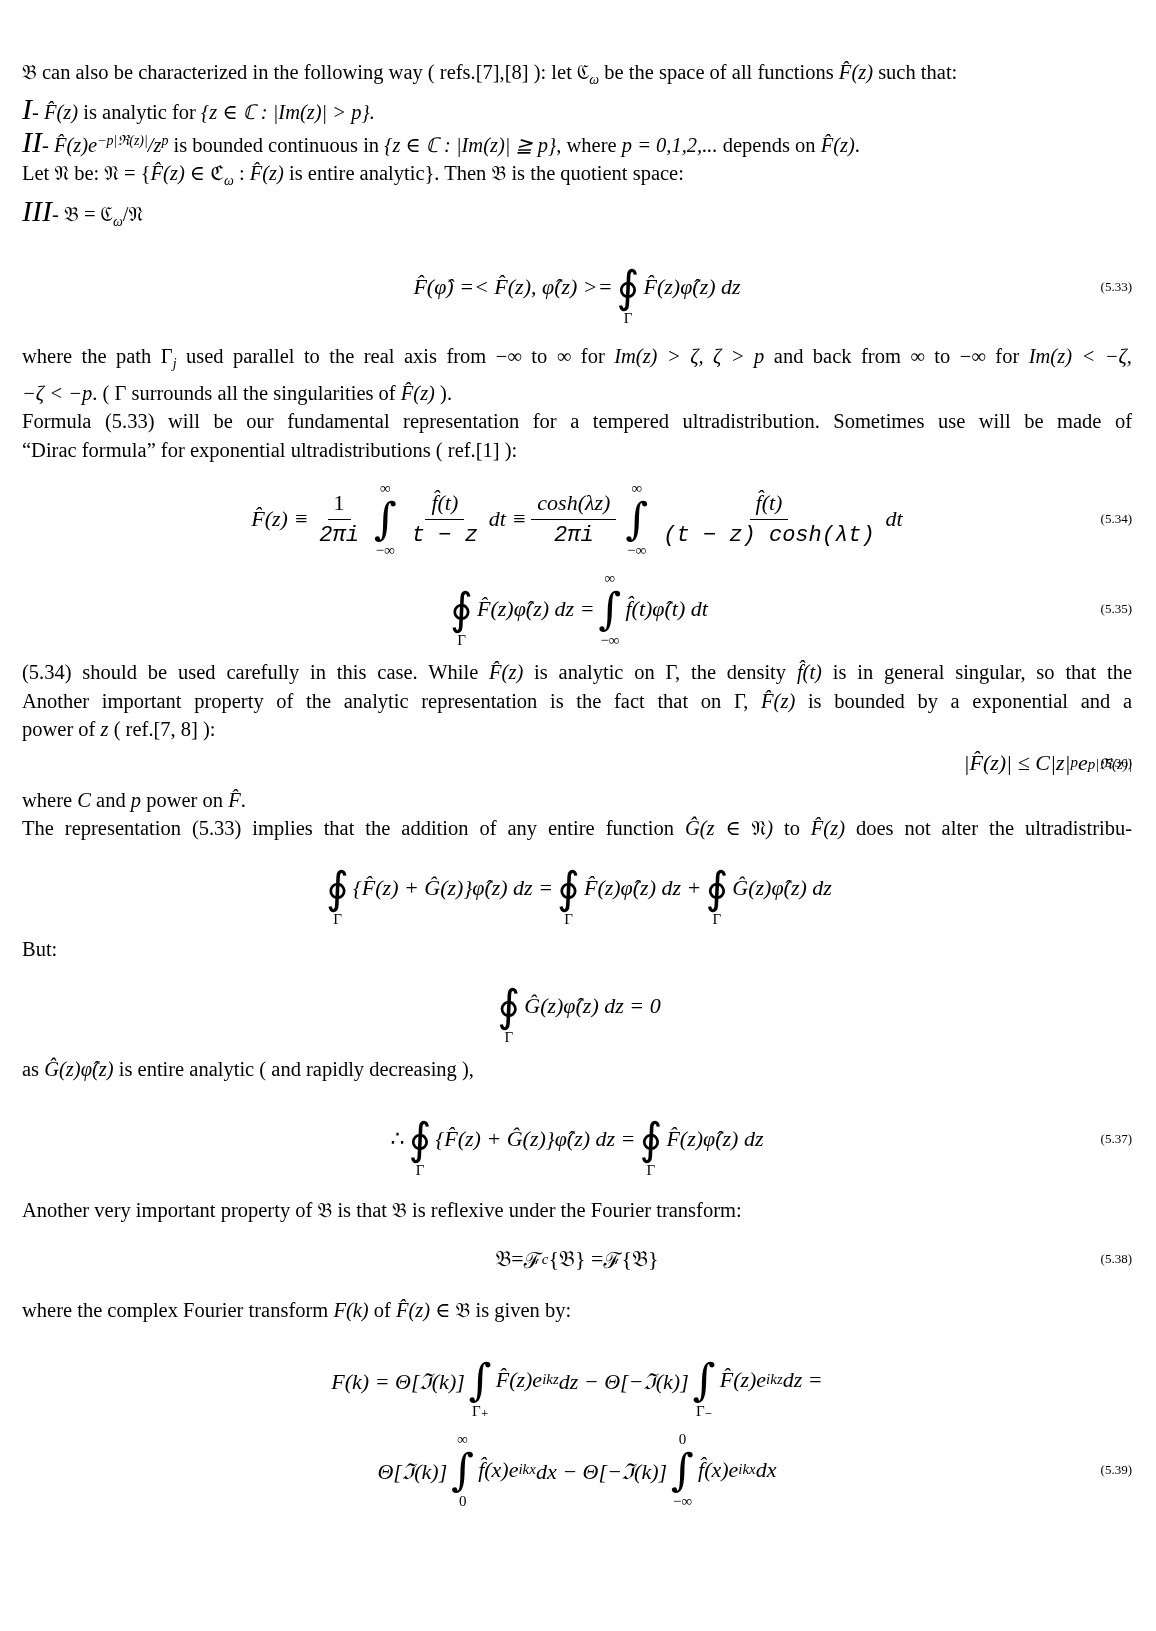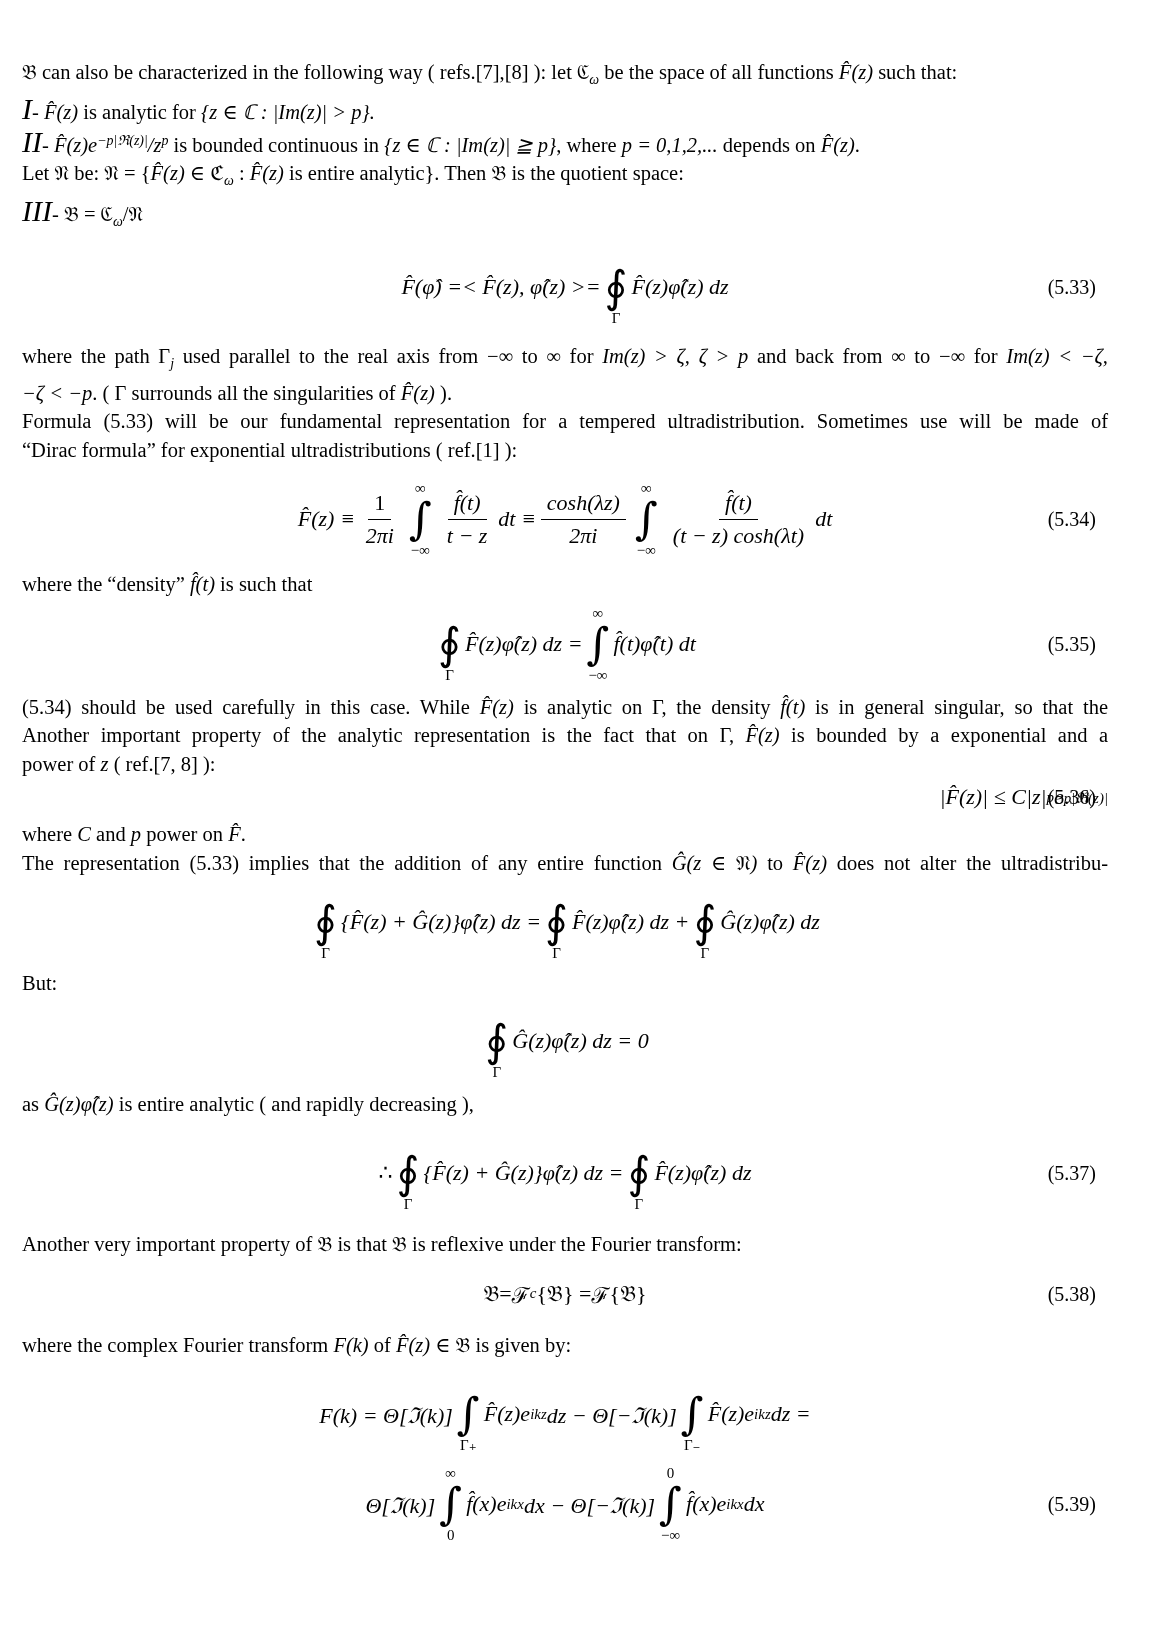--- a/index.html
+++ b/index.html
@@ -2,40 +2,40 @@
 <html><head>
 <meta charset="utf-8">
 <style>
   html,body{margin:0;padding:0;background:#ffffff;}
   .page{
     position:relative;
     width:1156px;height:1631px;
     background:#ffffff;color:#000000;
     font-family:"Liberation Serif","DejaVu Serif",serif;
     box-sizing:border-box;
-    padding:58px 48px 0 22px;
+    padding:58px 24px 0 22px;
     overflow:hidden;
   }
   .para{margin:0;}
   .tline{font-size:20.5px;line-height:28.5px;}
   .tline.j{text-align:justify;text-align-last:justify;}
   .rm{font-style:normal;}
   .it{font-style:italic;}
   .frak{font-style:normal;}
   .cal{font-style:normal;}
   .sub{vertical-align:-0.35em;font-size:0.68em;font-style:italic;}
   .sup{vertical-align:0.5em;font-size:0.68em;font-style:italic;}
   .bigit{font-size:30px;font-style:italic;line-height:1;}
   .eq{position:relative;display:flex;justify-content:center;align-items:center;font-size:22px;}
   .eq-content{display:inline-flex;align-items:center;}
   .eq .it{font-style:italic;}
-  .eqno{position:absolute;right:12px;top:50%;transform:translateY(-50%);font-size:20px;font-style:normal;}
+  .eqno{position:absolute;right:0;top:50%;transform:translateY(-50%);font-size:13px;font-style:normal;}
   .frac{display:inline-flex;flex-direction:column;align-items:center;margin:0 5px;text-align:center;line-height:1.15;}
   .frac .num{display:block;padding:0 6px 3px 6px;border-bottom:1.4px solid #000;}
-  .frac .den{display:block;padding:3px 6px 0 6px;}
+  .frac .den{display:block;padding:3px 6px 0 6px;font-family:Liberation Mono, monospace;}
   .intw{display:inline-flex;flex-direction:column;align-items:center;margin:0 4px;line-height:1;}
   .intw .lim{font-size:15px;line-height:16px;min-height:16px;font-style:normal;}
   .intw .sgn{font-size:44px;line-height:46px;font-style:normal;font-family:"DejaVu Serif","DejaVu Sans",serif;}
 </style>
 </head>
 <body>
 
 <div class="page">
 
   <div class="para">
@@ -94,23 +94,20 @@
         </span>
         <span class="frac">
           <span class="num it">f̂(t)</span>
           <span class="den it">(t − z) cosh(λt)</span>
         </span>
         <span class="it"> dt</span>
       </span>
       <span class="eqno">(5.34)</span>
     </div>
 
-  <div class="para">
-    <div class="tline"><span class="rm">where the “density” </span><span class="it">f̂(t)</span><span class="rm"> is such that</span></div>
-  </div>
 
   <div class="eq" style="margin:6px 0 10px 0;">
       <span class="eq-content">
         <span class="intw">
           <span class="lim"></span>
           <span class="sgn">∮</span>
           <span class="lim">Γ</span>
         </span>
         <span class="it">F̂(z)φ̂(z) dz = </span>
         <span class="intw">

